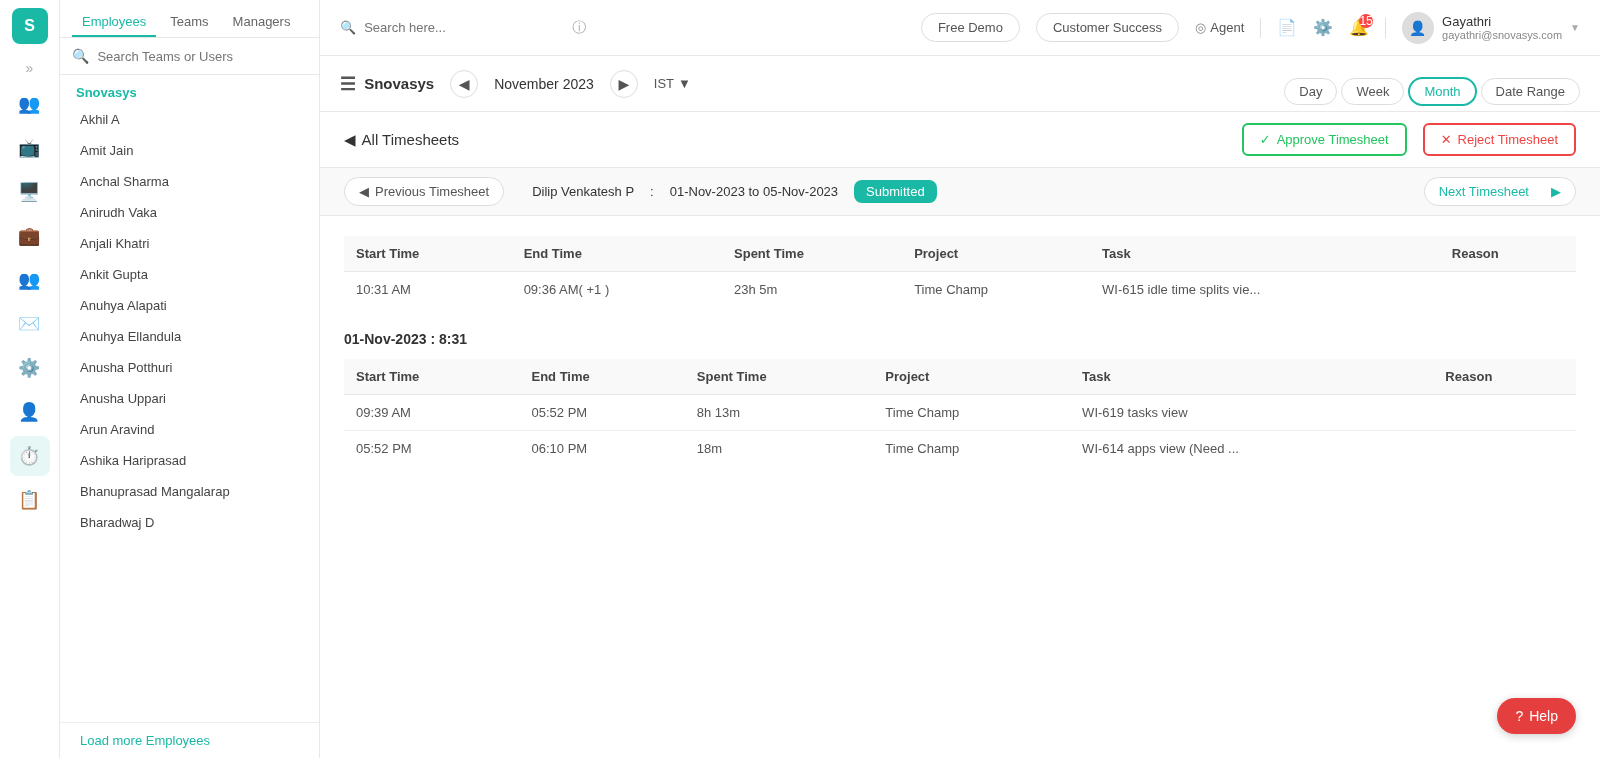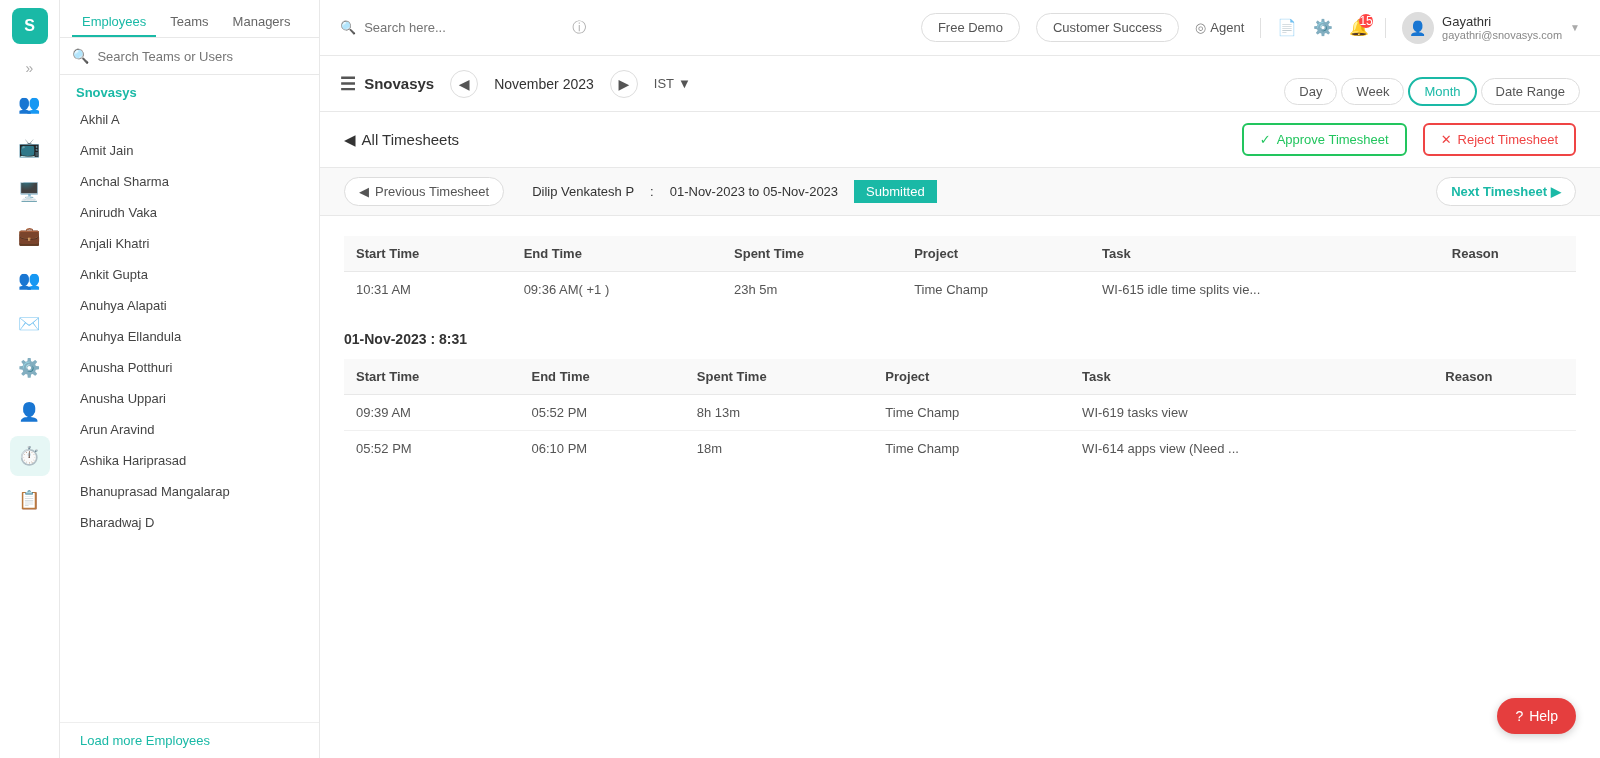--- a/index.html
+++ b/index.html
@@ -58,22 +58,22 @@
 
     
     .timesheets-action-bar { height: 56px; background: #fff; border-bottom: 1px solid #e8e8e8; display: flex; align-items: center; padding: 0 24px; gap: 16px; }
     .back-btn { display: flex; align-items: center; gap: 6px; font-size: 15px; font-weight: 500; color: #333; cursor: pointer; }
     .approve-btn { margin-left: auto; padding: 7px 16px; border: 2px solid #22c55e; border-radius: 6px; background: #fff; cursor: pointer; font-size: 13px; color: #22c55e; display: flex; align-items: center; gap: 6px; }
     .reject-btn { padding: 7px 16px; border: 2px solid #ef4444; border-radius: 6px; background: #fff; cursor: pointer; font-size: 13px; color: #ef4444; display: flex; align-items: center; gap: 6px; }
 
     
     .timesheet-nav { height: 48px; background: #f9f9f9; border-bottom: 1px solid #e8e8e8; display: flex; align-items: center; padding: 0 24px; gap: 16px; }
     .prev-btn { display: flex; align-items: center; gap: 6px; padding: 6px 14px; border: 1px solid #ddd; border-radius: 20px; background: #fff; cursor: pointer; font-size: 13px; color: #555; }
-    .submitted-badge { padding: 4px 12px; background: #1ab9a6; border-radius: 0; color: white; font-size: 13px; font-weight: 500; }
-    .next-btn { margin-left: auto; display: flex; align-items: center; gap: 4px; padding: 6px 14px; border: 1px solid #ddd; border-radius: 20px; background: #fff; cursor: pointer; font-size: 13px; color: #1ab9a6; font-weight: bold; }
+    .submitted-badge { padding: 4px 12px; background: #1ab9a6; border-radius: 8px; color: white; font-size: 13px; font-weight: 500; }
+    .next-btn { margin-left: auto; display: flex; align-items: center; gap: 22px; padding: 6px 14px; border: 1px solid #ddd; border-radius: 20px; background: #fff; cursor: pointer; font-size: 13px; color: #1ab9a6; }
 
     
     .content-area { flex: 1; overflow-y: auto; padding: 20px 24px; background: #fff; }
     .date-section { margin-bottom: 24px; }
     .date-heading { font-size: 14px; font-weight: 600; color: #333; margin-bottom: 12px; }
     .data-table { width: 100%; border-collapse: collapse; }
     .data-table th { text-align: left; padding: 10px 12px; font-size: 13px; font-weight: 600; color: #444; background: #f9f9f9; border-bottom: 1px solid #e8e8e8; }
     .data-table td { padding: 10px 12px; font-size: 13px; color: #555; border-bottom: 1px solid #f0f0f0; }
     .data-table tr:last-child td { border-bottom: none; }
 

